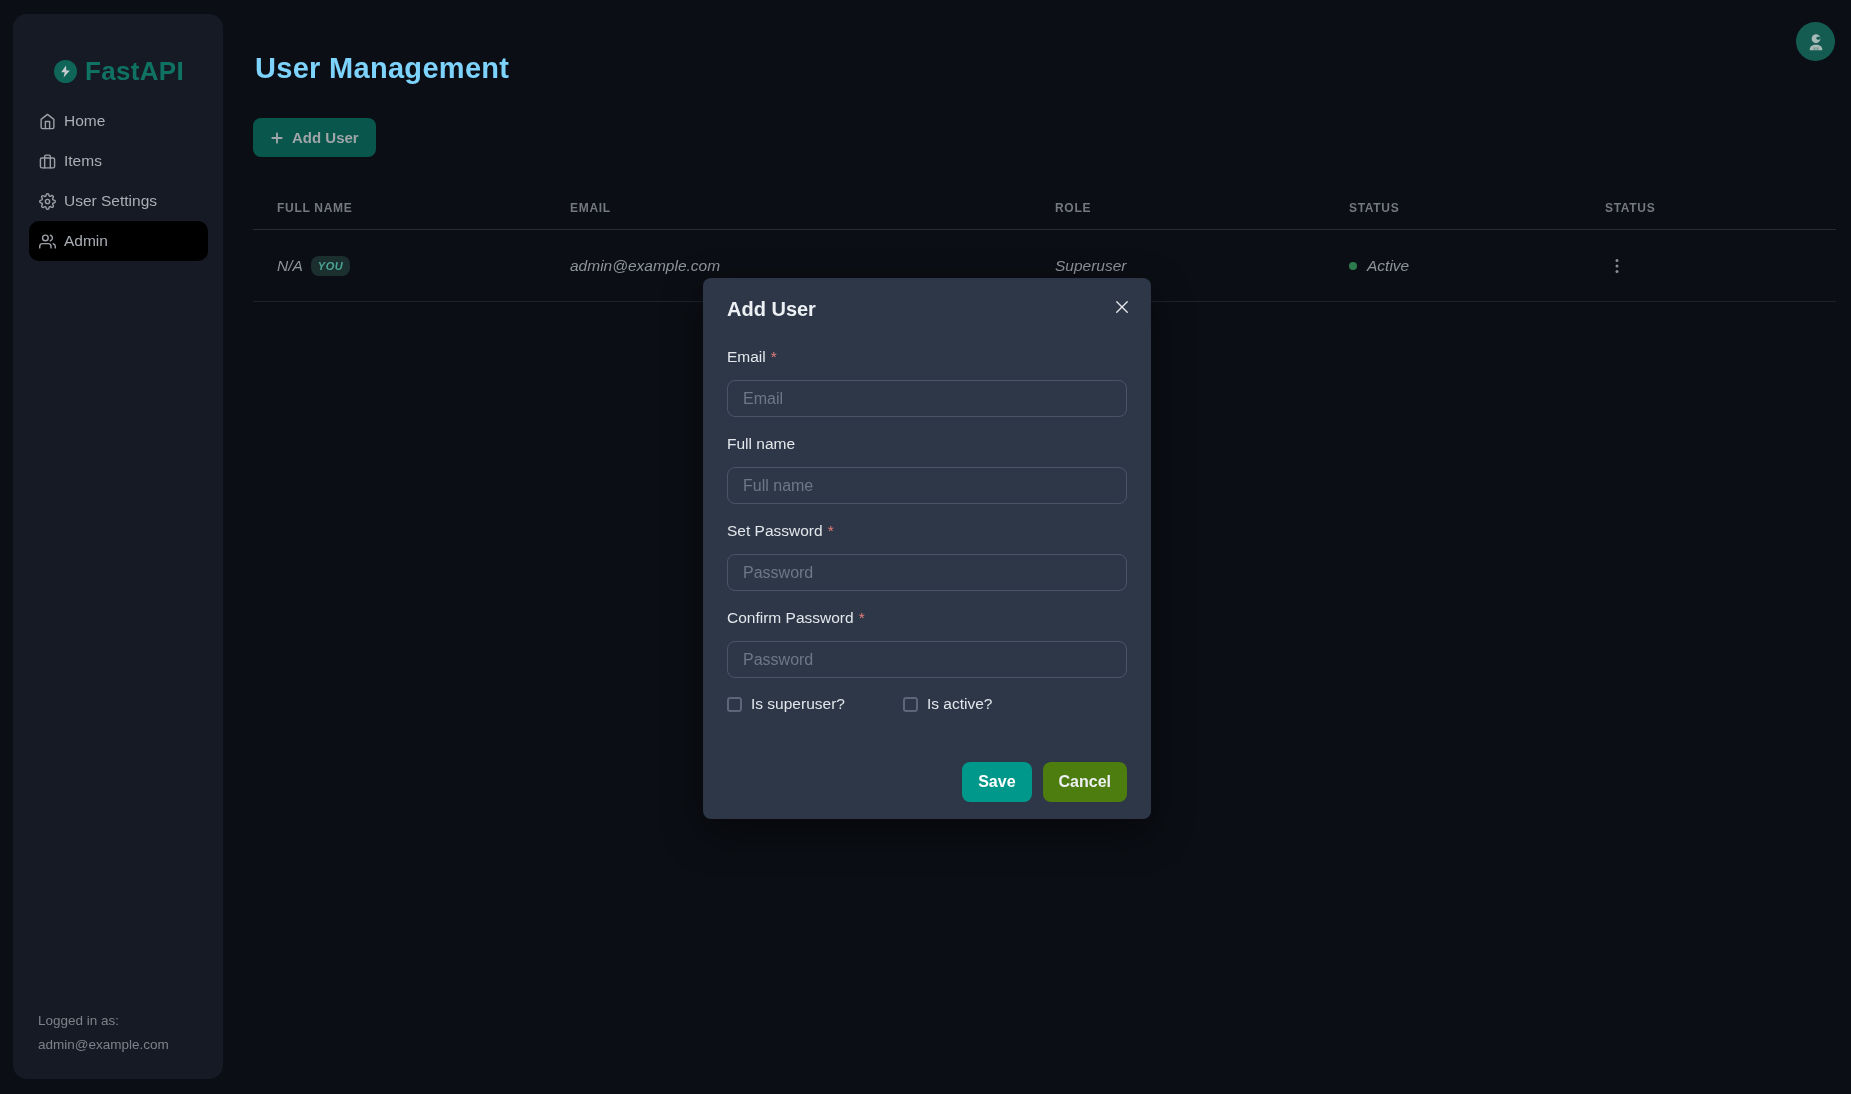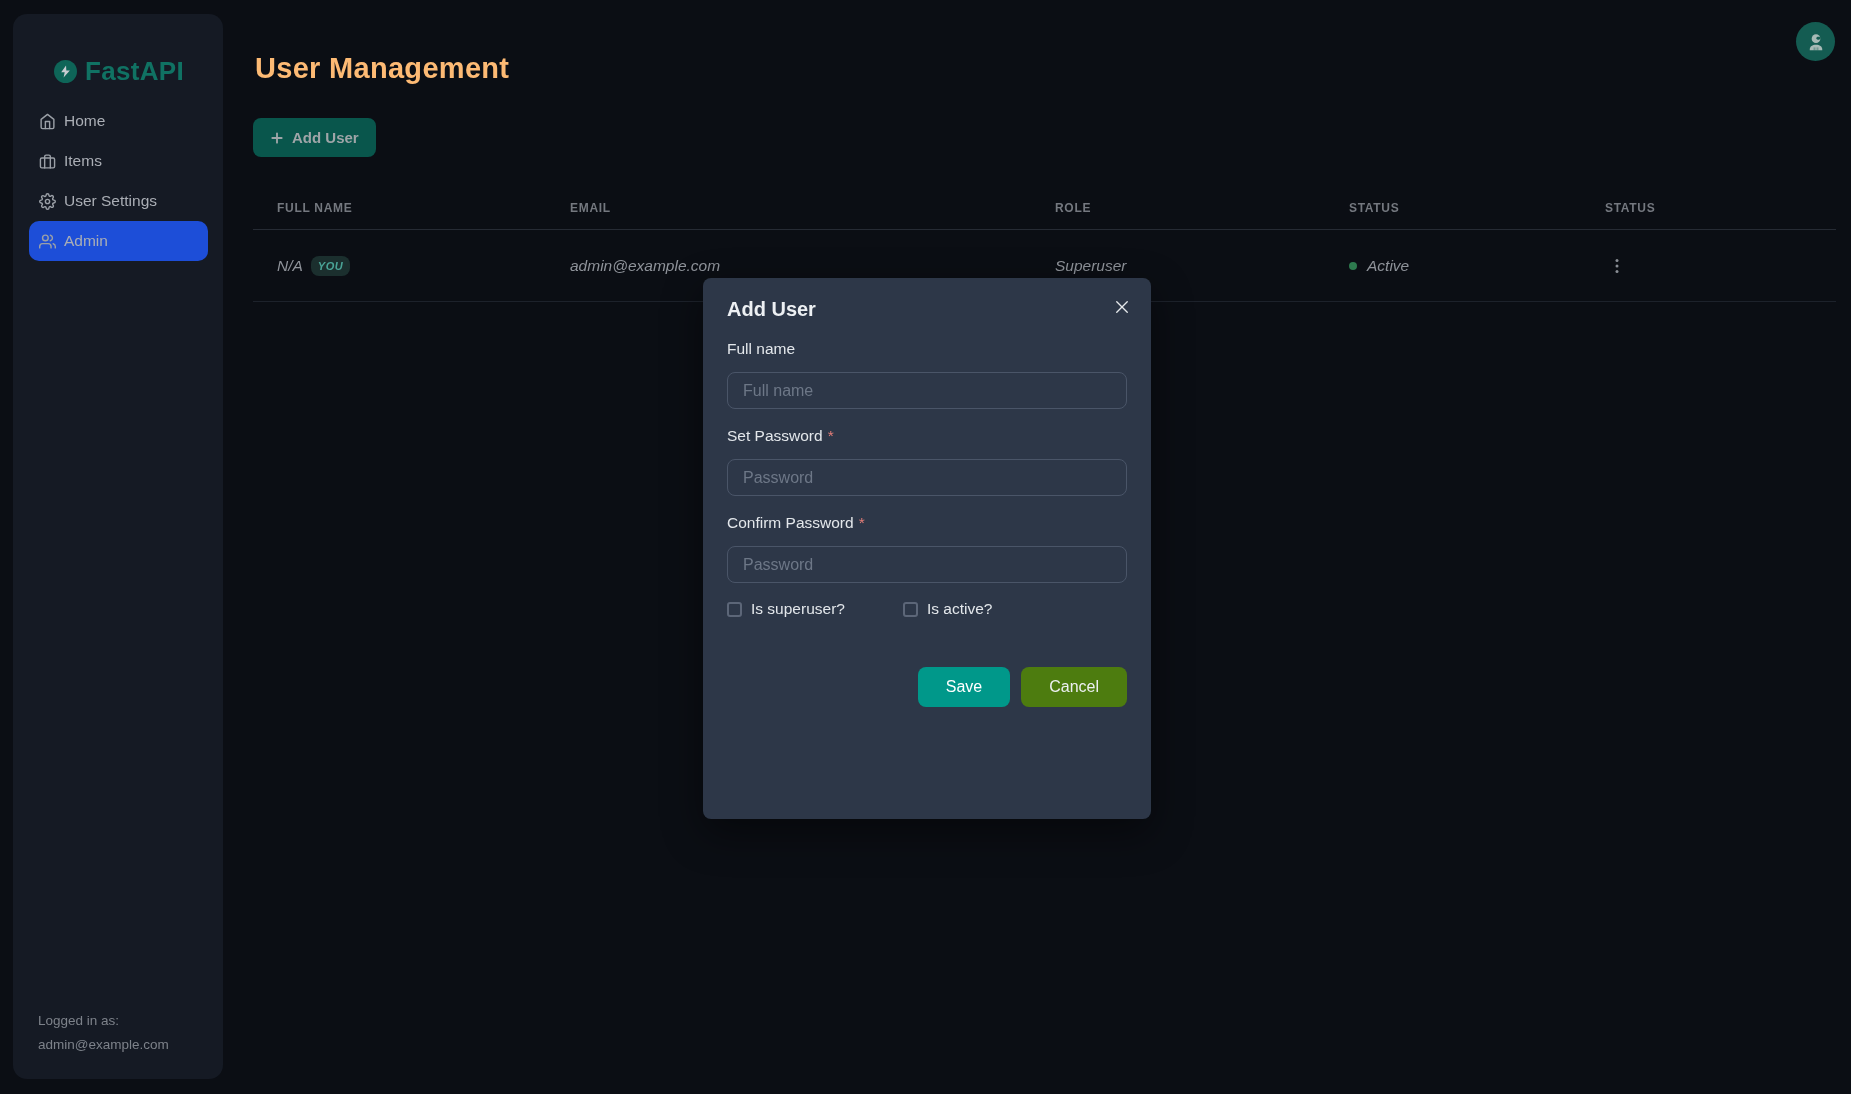--- a/index.html
+++ b/index.html
@@ -19,36 +19,36 @@
     width:23px; height:23px; border-radius:50%; background:#0e6558;
     display:flex; align-items:center; justify-content:center; flex:0 0 auto;
   }
   .logo-text { font-size:26px; font-weight:600; color:#107263; letter-spacing:.3px; }
 
   .nav { position:absolute; left:16px; top:87px; width:179px; }
   .nav-item {
     height:40px; border-radius:10px; display:flex; align-items:center;
     padding-left:10px; gap:8px; color:#aaaeb5; font-size:15.5px; cursor:pointer;
   }
-  .nav-item.active { background:#1d4ed8; }
+  .nav-item.active { background:#000000; }
   .nav-icon { width:17px; height:17px; color:#9ba0a7; flex:0 0 auto; }
 
   .sidebar-footer { position:absolute; left:25px; bottom:22px; font-size:13.5px; line-height:24px; color:#7d828a; }
 
   
   .avatar {
     position:absolute; left:1796px; top:22px; width:39px; height:39px; border-radius:50%;
     background:#145c52; border:none; padding:0; cursor:pointer;
     display:flex; align-items:center; justify-content:center;
   }
 
   
   .page-title {
     position:absolute; left:255px; top:52px; margin:0;
-    font-size:29px; font-weight:700; color:#fdba74; letter-spacing:.3px;
+    font-size:29px; font-weight:700; color:#7dd3fc; letter-spacing:.3px;
   }
   .add-user-btn {
     position:absolute; left:253px; top:118px; height:39px; padding:0 17px;
     border:none; border-radius:8px; background:#09564c; color:#9fa5a8;
     font-weight:700; font-size:15px; font-family:inherit;
     display:flex; align-items:center; gap:8px; cursor:pointer;
   }
 
   .table { position:absolute; left:253px; top:186px; width:1583px; }
   .thead, .tr { display:grid; grid-template-columns:293px 485px 294px 256px 1fr; }
@@ -81,21 +81,21 @@
     border-radius:8px; padding:0 15px; font-size:16px; color:#e3e7eb;
     font-family:inherit; outline:none;
   }
   .text-input::placeholder { color:#6d7787; }
   .checkbox-row { margin-top:16px; display:flex; align-items:center; height:20px; }
   .checkbox-item { display:flex; align-items:center; gap:9px; cursor:pointer; }
   .checkbox-item.first { width:176px; }
   .checkbox-box { width:15px; height:15px; border:2px solid #5c6678; border-radius:3px; flex:0 0 auto; }
   .checkbox-label { font-size:15.5px; color:#e3e7eb; }
   .btn-row { margin-top:48px; display:flex; justify-content:flex-end; gap:11px; }
-  .btn { height:40px; border:none; border-radius:8px; font-weight:400; font-size:16px; font-family:inherit; cursor:pointer; padding:0 28px; }
+  .btn { height:40px; border:none; border-radius:8px; font-weight:700; font-size:16px; font-family:inherit; cursor:pointer; padding:0 16px; }
   .btn-save { background:#00988a; color:#ffffff; }
   .btn-cancel { background:#4d7c0f; color:#edf0f2; }
 </style>
 </head>
 <body>
 
 <div class="app">
 
   <aside class="sidebar">
     <div class="logo">
@@ -205,20 +205,24 @@
     <div class="modal-head">
       <h2 class="modal-title">Add User</h2>
       <button class="close-btn">
         <svg width="18" height="18" viewBox="0 0 24 24" fill="none" stroke="currentColor" stroke-width="1.8" stroke-linecap="round">
             <line x1="5" y1="5" x2="19" y2="19"></line>
             <line x1="19" y1="5" x2="5" y2="19"></line>
           </svg>
       </button>
     </div>
 
+    <div class="field first">
+      <label class="field-label"><span>Email</span><span class="req">*</span></label>
+      <input class="text-input" type="text" placeholder="Email" style="">
+    </div>
 
     <div class="field">
       <label class="field-label"><span>Full name</span></label>
       <input class="text-input" type="text" placeholder="Full name" style="">
     </div>
 
     <div class="field">
       <label class="field-label"><span>Set Password</span><span class="req">*</span></label>
       <input class="text-input" type="password" placeholder="Password" style="">
     </div>

